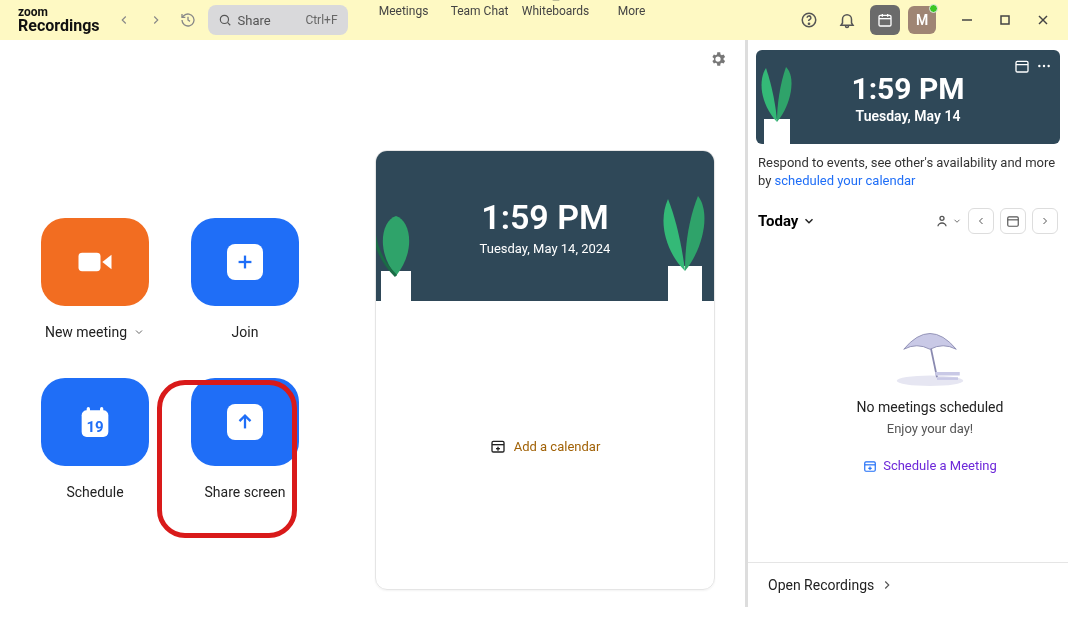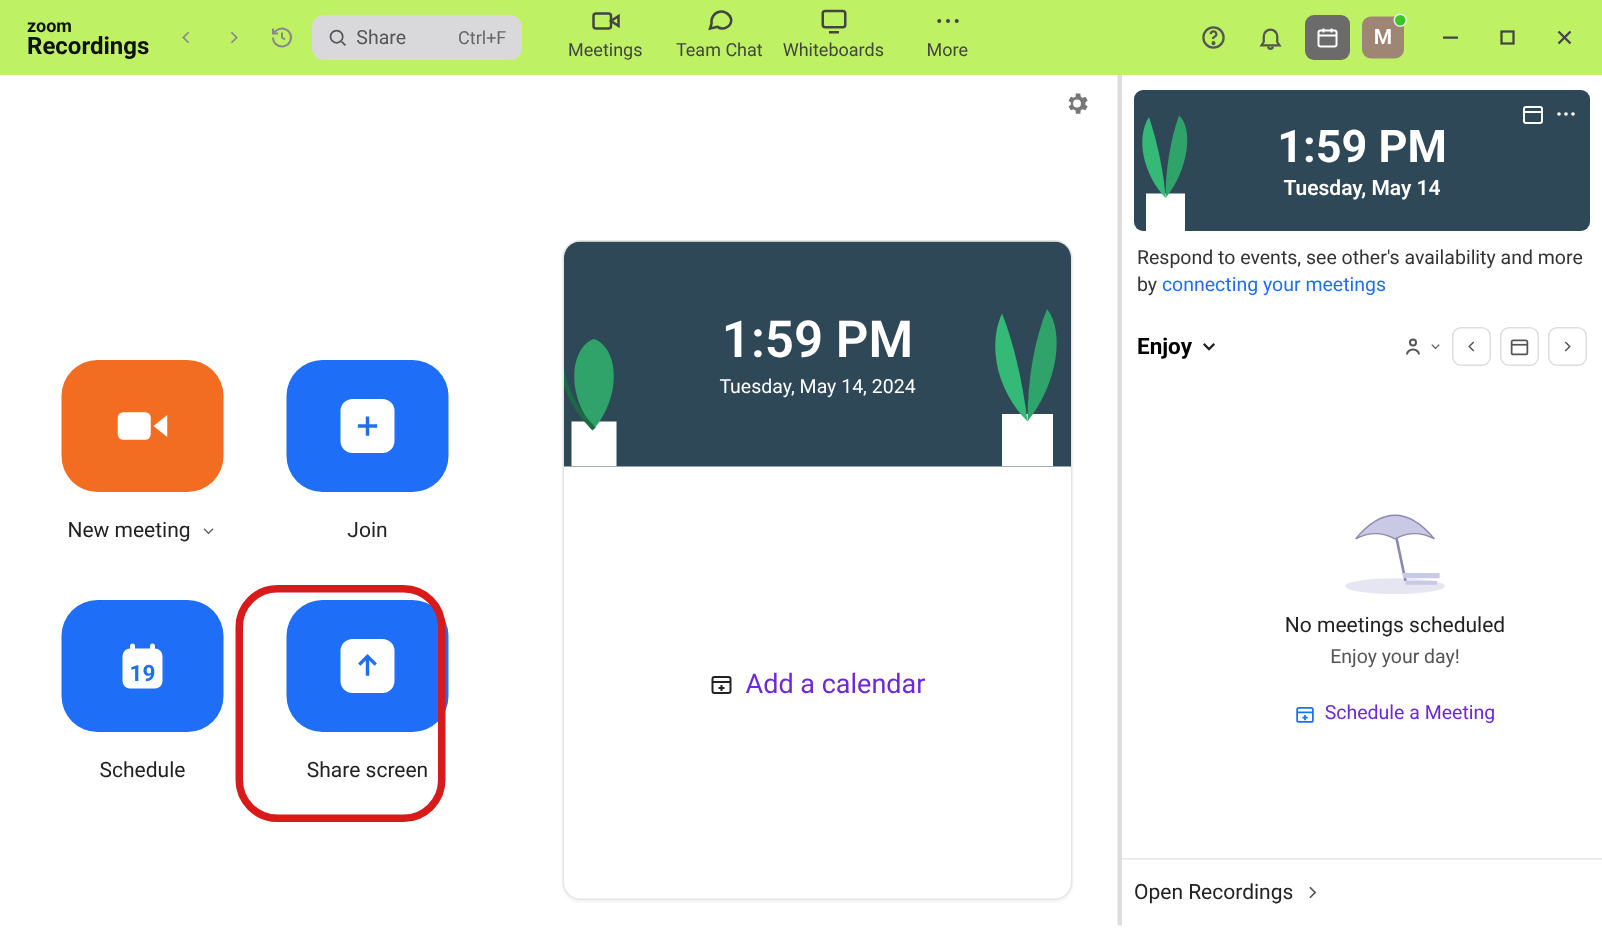--- a/index.html
+++ b/index.html
@@ -1,19 +1,19 @@
 <!DOCTYPE html>
 <html><head>
 <meta charset="utf-8">
 <style>
 * { margin:0; padding:0; box-sizing:border-box; font-family:-apple-system,BlinkMacSystemFont,"Segoe UI",Roboto,sans-serif; }
 body { width:1068px; height:624px; background:#fff; overflow:hidden; }
 
 
-.topbar { height:50px; background:#bef264; display:flex; align-items:center; padding:0 8px; }
+.topbar { height:40px; background:#fef9c3; display:flex; align-items:center; padding:12px 8px; }
 .brand { display:flex; flex-direction:column; margin-left:10px; margin-right:6px; line-height:1; }
 .brand-zoom { font-size:12px; font-weight:700; color:#111; }
 .brand-wp { font-size:16px; font-weight:700; color:#111; }
 .nav-arrows { display:flex; align-items:center; gap:4px; margin-left:4px; }
 .nav-btn { width:28px; height:28px; display:flex; align-items:center; justify-content:center; border-radius:6px; color:#888; }
 .search-box { display:flex; align-items:center; background:#d9d9db; border-radius:8px; height:30px; padding:0 10px; margin-left:6px; width:140px; color:#555; font-size:13px; gap:6px; }
 .search-box .shortcut { margin-left:auto; font-size:12px; color:#666;text-align:right; }
 
 .tabs { display:flex; align-items:flex-end; height:100%; margin-left:18px; }
 .tab { display:flex; flex-direction:column; align-items:center; justify-content:center; width:76px; height:57px; font-size:12px; color:#444; gap:2px; }
@@ -26,55 +26,55 @@
 .avatar { width:28px; height:28px; background:#9f8574; border-radius:6px; display:flex; align-items:center; justify-content:center; color:#fff; font-weight:600; font-size:14px; position:relative; }
 .avatar .dot { position:absolute; top:-2px; right:-2px; width:9px; height:9px; background:#3ac724; border-radius:50%; border:1.5px solid #e9e9ea; }
 .win-btns { display:flex; gap:4px; margin-left:6px; }
 .win-btn { width:34px; height:30px; display:flex; align-items:center; justify-content:center; color:#444; }
 
 
 .main { display:flex; height:567px; }
 .left { width:745px; padding:12px 10px 0 10px; position:relative; }
 .gear { position:absolute; right:18px; top:10px; color:#777; }
 
-.actions { position:absolute; left:20px; top:190px; display:grid; grid-template-columns:150px 150px; grid-template-rows:160px 160px; }
+.actions { position:absolute; left:20px; top:178px; display:grid; grid-template-columns:150px 150px; grid-template-rows:160px 160px; }
 .action { display:flex; flex-direction:column; align-items:center; }
 .action .tile { width:108px; height:88px; border-radius:24px; display:flex; align-items:center; justify-content:center; }
 .tile.orange { background:#f26d21; }
 .tile.blue { background:#1f6ef7; }
 .action .label { margin-top:18px; font-size:14px; color:#222; display:flex; align-items:center; gap:6px; }
 .action .inner-box { width:36px; height:36px; background:#fff; border-radius:8px; display:flex; align-items:center; justify-content:center; }
 .highlight-ring { position:absolute; left:157px; top:340px; width:140px; height:158px; border:5px solid #d91a1a; border-radius:28px; pointer-events:none; }
 
 .card { position:absolute; left:375px; top:110px; width:340px; height:440px; border:1px solid #e5e5e5; border-radius:12px; overflow:hidden; box-shadow:0 1px 2px rgba(0,0,0,.05); }
 .card-hero { height:150px; background:#2f4858; position:relative; display:flex; flex-direction:column; align-items:center; justify-content:center; color:#fff; overflow:hidden; }
 .card-time { font-size:34px; font-weight:600; }
 .card-date { font-size:13px; margin-top:4px; }
 .plant { position:absolute; bottom:0; }
 .plant svg { display:block; }
-.card-body { height:290px; display:flex; align-items:center; justify-content:center; gap:8px; color:#6d28d9; font-size:18px; }
+.card-body { height:290px; display:flex; align-items:center; justify-content:center; gap:8px; color:#a16207; font-size:13px; }
 
 
 .right { flex:1; border-left:3px solid #ddd; padding:10px 0 0 0; display:flex; flex-direction:column; }
 .r-hero { margin:0 8px; height:94px; background:#2f4858; border-radius:6px; position:relative; display:flex; flex-direction:column; align-items:center; justify-content:center; color:#fff; overflow:hidden; }
 .r-time { font-size:30px; font-weight:700; }
 .r-date { font-size:14px; font-weight:600; margin-top:2px; }
 .r-hero-icons { position:absolute; right:8px; top:8px; display:flex; gap:6px; color:#fff; }
 .r-msg { margin:10px 10px 0 10px; font-size:13px; color:#333; line-height:1.4; }
 .r-msg a { color:#1f6ef7; text-decoration:none; }
 .r-toolbar { display:flex; align-items:center; margin:18px 10px 0 10px; }
 .r-today { font-size:15px; font-weight:700; display:flex; align-items:center; gap:4px; }
 .r-tb-right { margin-left:auto; display:flex; gap:6px; align-items:center; }
 .r-tb-btn { width:26px; height:26px; border:1px solid #ddd; border-radius:6px; display:flex; align-items:center; justify-content:center; color:#555; }
 .r-empty { flex:1; display:flex; flex-direction:column; align-items:center; justify-content:center; gap:6px;padding-left:44px; }
 .umbrella { width:90px; height:70px; }
 .r-empty .l1 { font-size:14px; color:#222; }
 .r-empty .l2 { font-size:13px; color:#555; }
 .r-empty .link { font-size:13px; color:#6d28d9; display:flex; align-items:center; gap:6px; margin-top:16px; }
-.r-footer { border-top:1px solid #e5e5e5; padding:14px 8px; font-size:14px; color:#222; display:flex; align-items:center; gap:6px; }
+.r-footer { border-top:1px solid #e5e5e5; padding:14px 20px; font-size:14px; color:#222; display:flex; align-items:center; gap:6px; }
 </style>
 </head>
 <body>
 
 <div class="topbar">
   <div class="brand">
     <span class="brand-zoom">zoom</span>
     <span class="brand-wp">Recordings</span>
   </div>
   <div class="nav-arrows">
@@ -303,26 +303,26 @@
               <circle cx="5" cy="12" r="1.8"></circle>
               <circle cx="12" cy="12" r="1.8"></circle>
               <circle cx="19" cy="12" r="1.8"></circle>
             </svg></span>
       </div>
       <div class="r-time">1:59 PM</div>
       <div class="r-date">Tuesday, May 14</div>
     </div>
 
     <div class="r-msg">
-      <span>Respond to events, see other's availability and more by </span><a href="#">connecting your meetings</a>
+      <span>Respond to events, see other's availability and more by </span><a href="#">scheduled your calendar</a>
     </div>
 
     <div class="r-toolbar">
       <div class="r-today">
-        <span>Enjoy</span>
+        <span>Today</span>
         <svg width="14" height="14" viewBox="0 0 24 24" fill="none" stroke="#222" stroke-width="2.5">
             <polyline points="6 9 12 15 18 9"></polyline>
           </svg>
       </div>
       <div class="r-tb-right">
         <div class="r-tb-btn" style="border:none;">
             <svg width="16" height="16" viewBox="0 0 24 24" fill="none" stroke="currentColor" stroke-width="2">
               <circle cx="9" cy="8" r="3"></circle>
               <path d="M3 20c0-3 3-5 6-5s6 2 6 5"></path>
             </svg>

